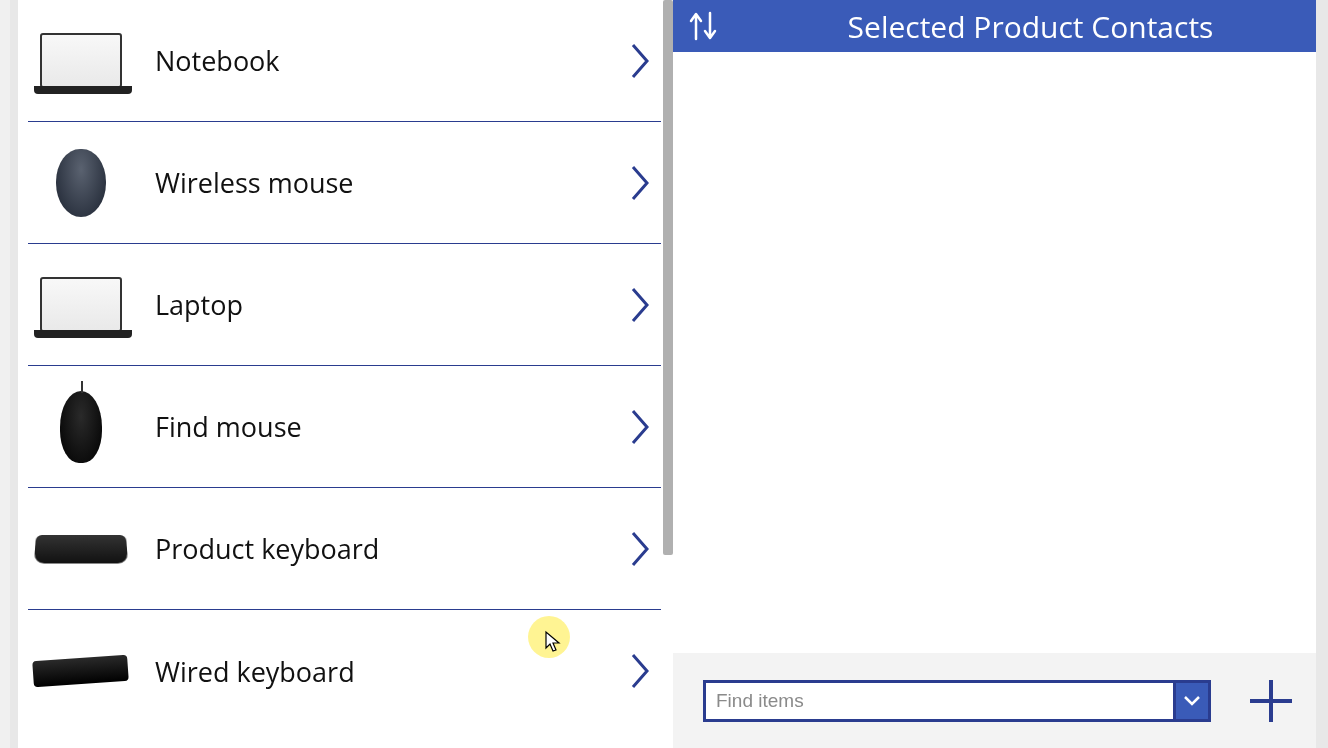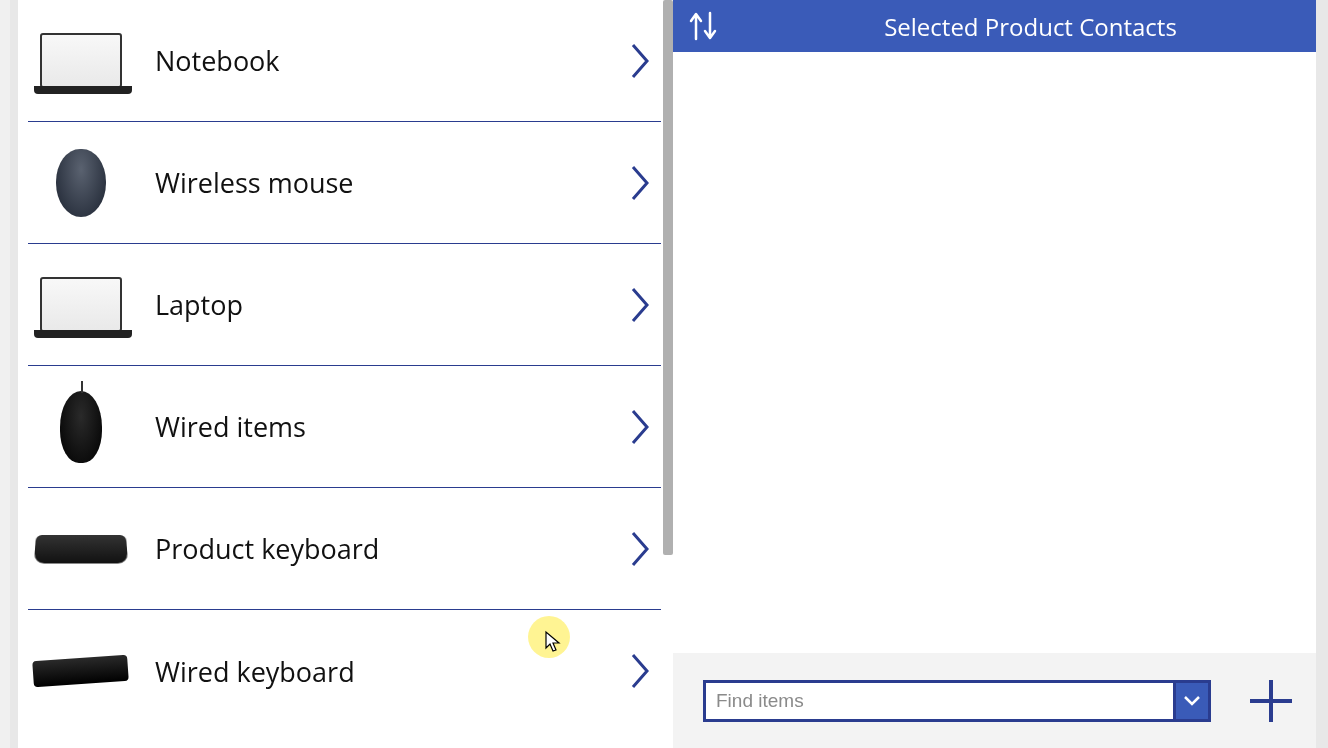--- a/index.html
+++ b/index.html
@@ -102,21 +102,21 @@
     }
     .sort-icon {
       width: 60px;
       display: flex;
       align-items: center;
       justify-content: center;
     }
     .header-title {
       flex: 1;
       text-align: center;
-      font-size: 24px;
+      font-size: 30px;
       font-weight: 400;
     }
     .body-area {
       flex: 1;
       background: #fff;
     }
     .bottom-bar {
       height: 95px;
       background: #f3f3f3;
       display: flex;
@@ -267,21 +267,21 @@
         <div class="product-label">Laptop</div>
         <svg class="chevron-right" viewBox="0 0 24 40">
             <path d="M4 4 L18 20 L4 36" stroke="#2a3c8f" stroke-width="3" fill="none"></path>
           </svg>
       </div>
 
       <div class="product-row">
         <div class="product-thumb">
             <div class="thumb-mouse-wired"></div>
           </div>
-        <div class="product-label">Wired items</div>
+        <div class="product-label">Find mouse</div>
         <svg class="chevron-right" viewBox="0 0 24 40">
             <path d="M4 4 L18 20 L4 36" stroke="#2a3c8f" stroke-width="3" fill="none"></path>
           </svg>
       </div>
 
       <div class="product-row">
         <div class="product-thumb">
             <div class="thumb-keyboard"></div>
           </div>
         <div class="product-label">Product keyboard</div>

